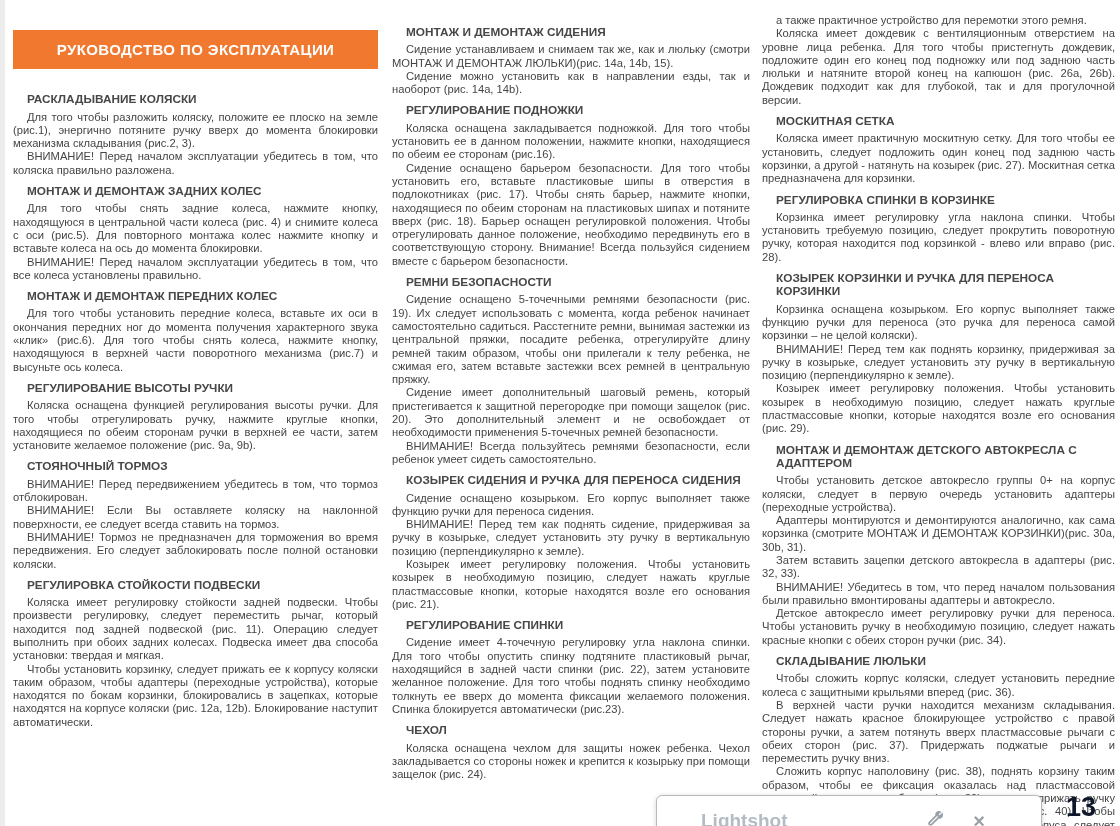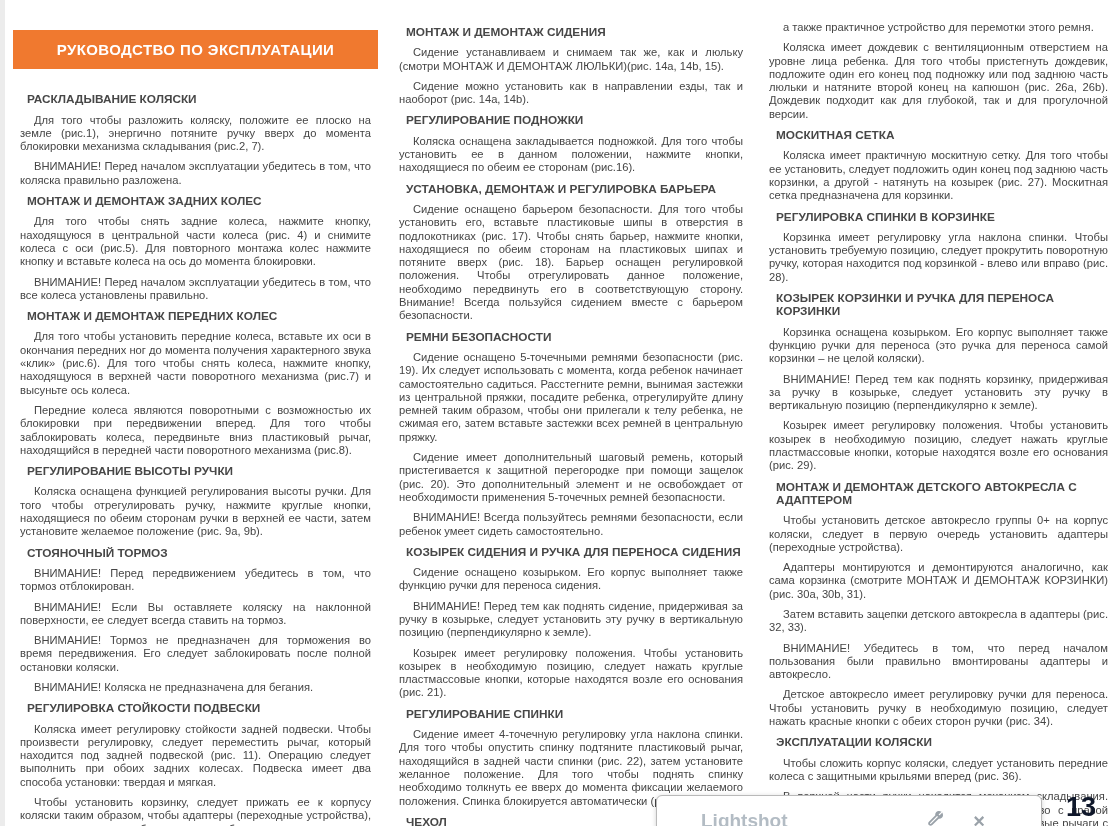--- a/index.html
+++ b/index.html
@@ -15,21 +15,21 @@
   .col-2{left:392px;top:18px;width:358px;}
   .col-3{left:762px;top:14px;width:353px;}
   .banner{
     background:#f0792f;color:#ffffff;font-weight:bold;font-size:15px;
     text-align:center;padding:13px 4px;margin-bottom:24px;letter-spacing:.4px;
   }
   .sec-heading{
     font-weight:bold;font-size:11.8px;color:#474747;text-align:left;
     margin:8px 0 4px 0;padding-left:14px;
   }
-  .para{margin:7px;text-indent:14px;}
+  .para{margin:0;text-indent:14px;}
   .lightshot{
     position:absolute;left:656px;top:795px;width:386px;height:46px;z-index:5;
     background:#ffffff;border:1px solid #b9b9b9;border-radius:6px 6px 0 0;
     box-shadow:0 1px 5px rgba(0,0,0,.18);
     display:flex;align-items:center;padding:6px 16px 0 44px;box-sizing:border-box;
   }
   .ls-label{color:#b3bcc4;font-size:19px;font-weight:bold;}
   .ls-icons{margin-left:auto;display:flex;gap:30px;align-items:center;padding-right:40px;}
   .ls-btn{background:none;border:none;padding:0;cursor:pointer;color:#9aa2a9;line-height:1;}
   .ls-close{font-size:20px;font-weight:bold;color:#9aa2a9;}
@@ -40,47 +40,44 @@
 </style>
 </head>
 <body>
 
 <div class="sheet">
   <div class="edge-strip"></div>
 
   <div class="col col-1">
     <div class="banner">РУКОВОДСТВО ПО ЭКСПЛУАТАЦИИ</div>
   <div class="sec-heading">РАСКЛАДЫВАНИЕ КОЛЯСКИ</div>
-      <p class="para">Для того чтобы разложить коляску, положите ее плоско на земле (рис.1), энергично потяните ручку вверх до момента блокировки механизма складывания (рис.2, 7).</p>
+      <p class="para">Для того чтобы разложить коляску, положите ее плоско на земле (рис.1), энергично потяните ручку вверх до момента блокировки механизма складывания (рис.2, 3).</p>
       <p class="para">ВНИМАНИЕ! Перед началом эксплуатации убедитесь в том, что коляска правильно разложена.</p>
       <div class="sec-heading">МОНТАЖ И ДЕМОНТАЖ ЗАДНИХ КОЛЕС</div>
       <p class="para">Для того чтобы снять задние колеса, нажмите кнопку, находящуюся в центральной части колеса (рис. 4) и снимите колеса с оси (рис.5). Для повторного монтажа колес нажмите кнопку и вставьте колеса на ось до момента блокировки.</p>
       <p class="para">ВНИМАНИЕ! Перед началом эксплуатации убедитесь в том, что все колеса установлены правильно.</p>
       <div class="sec-heading">МОНТАЖ И ДЕМОНТАЖ ПЕРЕДНИХ КОЛЕС</div>
       <p class="para">Для того чтобы установить передние колеса, вставьте их оси в окончания передних ног до момента получения характерного звука «клик» (рис.6). Для того чтобы снять колеса, нажмите кнопку, находящуюся в верхней части поворотного механизма (рис.7) и высуньте ось колеса.</p>
-      <p class="para">Передние колеса являются поворотными с возможностью их блокировки при передвижении вперед. Для того чтобы заблокировать колеса, передвиньте вниз пластиковый рычаг, находящийся в передней части поворотного механизма (рис.8).</p>
       <div class="sec-heading">РЕГУЛИРОВАНИЕ ВЫСОТЫ РУЧКИ</div>
       <p class="para">Коляска оснащена функцией регулирования высоты ручки. Для того чтобы отрегулировать ручку, нажмите круглые кнопки, находящиеся по обеим сторонам ручки в верхней ее части, затем установите желаемое положение (рис. 9a, 9b).</p>
       <div class="sec-heading">СТОЯНОЧНЫЙ ТОРМОЗ</div>
       <p class="para">ВНИМАНИЕ! Перед передвижением убедитесь в том, что тормоз отблокирован.</p>
       <p class="para">ВНИМАНИЕ! Если Вы оставляете коляску на наклонной поверхности, ее следует всегда ставить на тормоз.</p>
       <p class="para">ВНИМАНИЕ! Тормоз не предназначен для торможения во время передвижения. Его следует заблокировать после полной остановки коляски.</p>
-      <p class="para">ВНИМАНИЕ! Коляска не предназначена для бегания.</p>
       <div class="sec-heading">РЕГУЛИРОВКА СТОЙКОСТИ ПОДВЕСКИ</div>
       <p class="para">Коляска имеет регулировку стойкости задней подвески. Чтобы произвести регулировку, следует переместить рычаг, который находится под задней подвеской (рис. 11). Операцию следует выполнить при обоих задних колесах. Подвеска имеет два способа установки: твердая и мягкая.</p>
       <p class="para">Чтобы установить корзинку, следует прижать ее к корпусу коляски таким образом, чтобы адаптеры (переходные устройства), которые находятся по бокам корзинки, блокировались в зацепках, которые находятся на корпусе коляски (рис. 12a, 12b). Блокирование наступит автоматически.</p>
     </div>
 
   <div class="col col-2">
       <div class="sec-heading">МОНТАЖ И ДЕМОНТАЖ СИДЕНИЯ</div>
       <p class="para">Сидение устанавливаем и снимаем так же, как и люльку (смотри МОНТАЖ И ДЕМОНТАЖ ЛЮЛЬКИ)(рис. 14a, 14b, 15).</p>
       <p class="para">Сидение можно установить как в направлении езды, так и наоборот (рис. 14a, 14b).</p>
       <div class="sec-heading">РЕГУЛИРОВАНИЕ ПОДНОЖКИ</div>
       <p class="para">Коляска оснащена закладывается подножкой. Для того чтобы установить ее в данном положении, нажмите кнопки, находящиеся по обеим ее сторонам (рис.16).</p>
-      <div class="sec-heading">УСТАНОВКА, ДЕМОНТАЖ И РЕГУЛИРОВКА БАРЬЕРА</div>
       <p class="para">Сидение оснащено барьером безопасности. Для того чтобы установить его, вставьте пластиковые шипы в отверстия в подлокотниках (рис. 17). Чтобы снять барьер, нажмите кнопки, находящиеся по обеим сторонам на пластиковых шипах и потяните вверх (рис. 18). Барьер оснащен регулировкой положения. Чтобы отрегулировать данное положение, необходимо передвинуть его в соответствующую сторону. Внимание! Всегда пользуйся сидением вместе с барьером безопасности.</p>
       <div class="sec-heading">РЕМНИ БЕЗОПАСНОСТИ</div>
       <p class="para">Сидение оснащено 5-точечными ремнями безопасности (рис. 19). Их следует использовать с момента, когда ребенок начинает самостоятельно садиться. Расстегните ремни, вынимая застежки из центральной пряжки, посадите ребенка, отрегулируйте длину ремней таким образом, чтобы они прилегали к телу ребенка, не сжимая его, затем вставьте застежки всех ремней в центральную пряжку.</p>
       <p class="para">Сидение имеет дополнительный шаговый ремень, который пристегивается к защитной перегородке при помощи защелок (рис. 20). Это дополнительный элемент и не освобождает от необходимости применения 5-точечных ремней безопасности.</p>
       <p class="para">ВНИМАНИЕ! Всегда пользуйтесь ремнями безопасности, если ребенок умеет сидеть самостоятельно.</p>
       <div class="sec-heading">КОЗЫРЕК СИДЕНИЯ И РУЧКА ДЛЯ ПЕРЕНОСА СИДЕНИЯ</div>
       <p class="para">Сидение оснащено козырьком. Его корпус выполняет также функцию ручки для переноса сидения.</p>
       <p class="para">ВНИМАНИЕ! Перед тем как поднять сидение, придерживая за ручку в козырьке, следует установить эту ручку в вертикальную позицию (перпендикулярно к земле).</p>
       <p class="para">Козырек имеет регулировку положения. Чтобы установить козырек в необходимую позицию, следует нажать круглые пластмассовые кнопки, которые находятся возле его основания (рис. 21).</p>
       <div class="sec-heading">РЕГУЛИРОВАНИЕ СПИНКИ</div>
@@ -99,21 +96,21 @@
       <div class="sec-heading">КОЗЫРЕК КОРЗИНКИ И РУЧКА ДЛЯ ПЕРЕНОСА КОРЗИНКИ</div>
       <p class="para">Корзинка оснащена козырьком. Его корпус выполняет также функцию ручки для переноса (это ручка для переноса самой корзинки – не целой коляски).</p>
       <p class="para">ВНИМАНИЕ! Перед тем как поднять корзинку, придерживая за ручку в козырьке, следует установить эту ручку в вертикальную позицию (перпендикулярно к земле).</p>
       <p class="para">Козырек имеет регулировку положения. Чтобы установить козырек в необходимую позицию, следует нажать круглые пластмассовые кнопки, которые находятся возле его основания (рис. 29).</p>
       <div class="sec-heading">МОНТАЖ И ДЕМОНТАЖ ДЕТСКОГО АВТОКРЕСЛА С АДАПТЕРОМ</div>
       <p class="para">Чтобы установить детское автокресло группы 0+ на корпус коляски, следует в первую очередь установить адаптеры (переходные устройства).</p>
       <p class="para">Адаптеры монтируются и демонтируются аналогично, как сама корзинка (смотрите МОНТАЖ И ДЕМОНТАЖ КОРЗИНКИ)(рис. 30a, 30b, 31).</p>
       <p class="para">Затем вставить зацепки детского автокресла в адаптеры (рис. 32, 33).</p>
       <p class="para">ВНИМАНИЕ! Убедитесь в том, что перед началом пользования были правильно вмонтированы адаптеры и автокресло.</p>
       <p class="para">Детское автокресло имеет регулировку ручки для переноса. Чтобы установить ручку в необходимую позицию, следует нажать красные кнопки с обеих сторон ручки (рис. 34).</p>
-      <div class="sec-heading">ЭКСПЛУАТАЦИИ КОЛЯСКИ</div>
+      <div class="sec-heading">СКЛАДЫВАНИЕ ЛЮЛЬКИ</div>
       <p class="para">Чтобы сложить корпус коляски, следует установить передние колеса с защитными крыльями вперед (рис. 36).</p>
       <p class="para">В верхней части ручки находится механизм складывания. Следует нажать красное блокирующее устройство с правой стороны ручки, а затем потянуть вверх пластмассовые рычаги с обеих сторон (рис. 37). Придержать поджатые рычаги и переместить ручку вниз.</p>
       <p class="para">Сложить корпус наполовину (рис. 38), поднять корзину таким образом, чтобы ее фиксация оказалась над пластмассовой подножкой для ножек ребенка (рис. 39), а затем прижать ручку вниз, с целью полного складывания коляски (рис. 40). Чтобы дополнительно уменьшить габариты сложенного корпуса, следует установить регулировку ручки в самую низкую позицию (рис. 41).</p>
     </div>
 
   <div class="lightshot">
     <span class="ls-label">Lightshot</span>
     <span class="ls-icons">
       <button class="ls-btn" title="Settings">
         <svg width="17" height="17" viewBox="0 0 24 24" fill="none" stroke="#9aa2a9" stroke-width="2.6" stroke-linecap="round">

